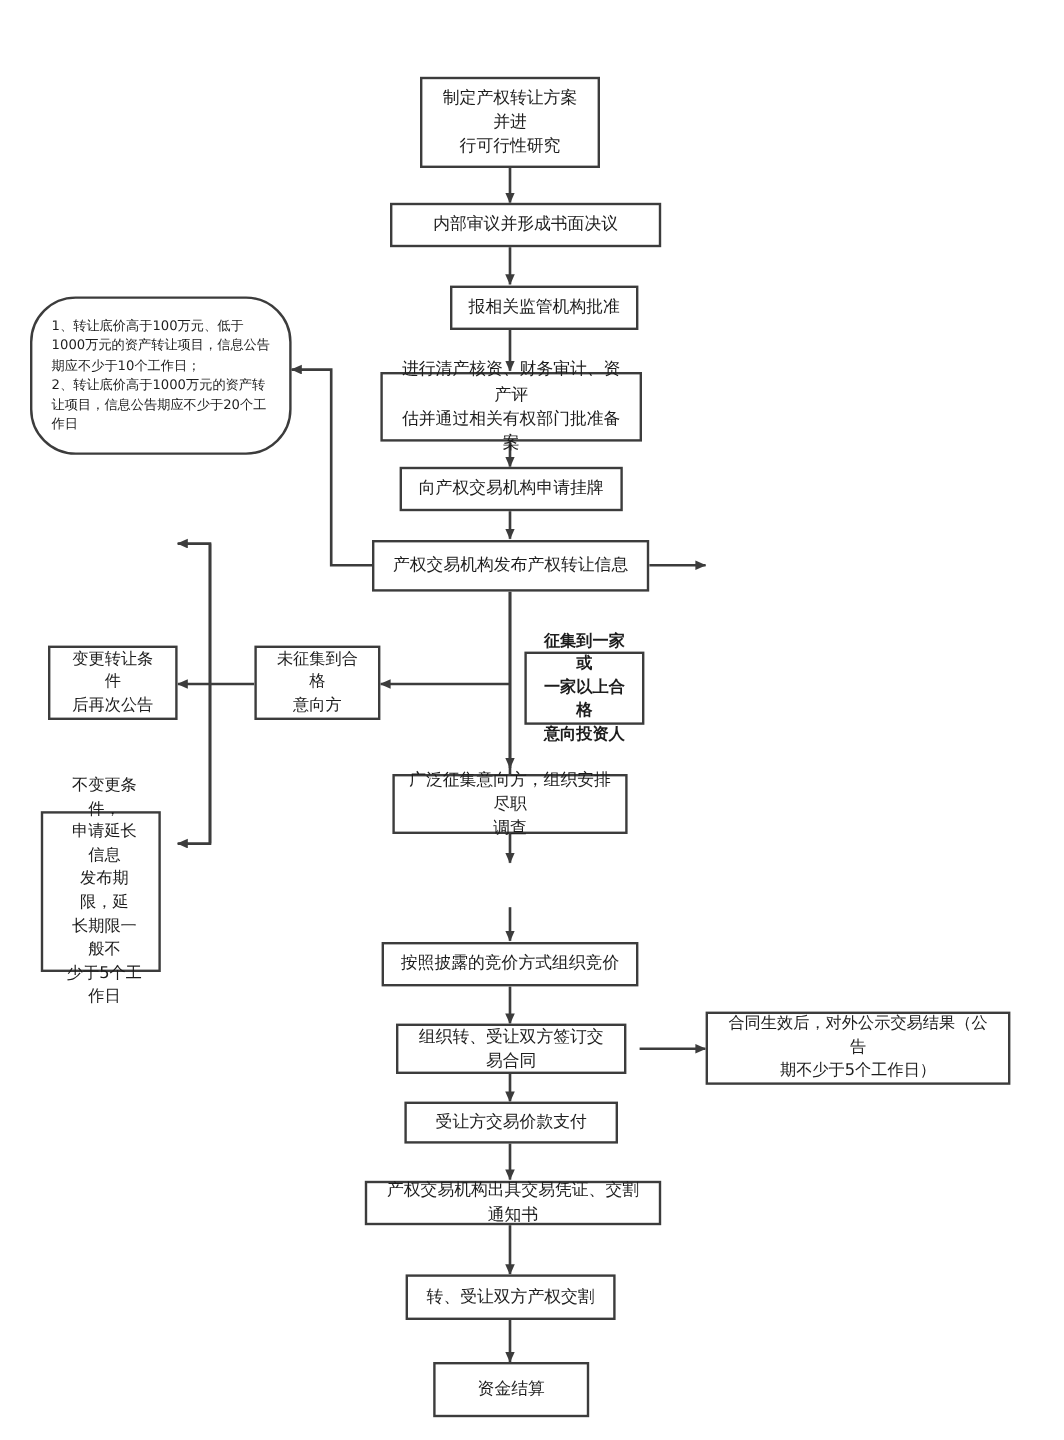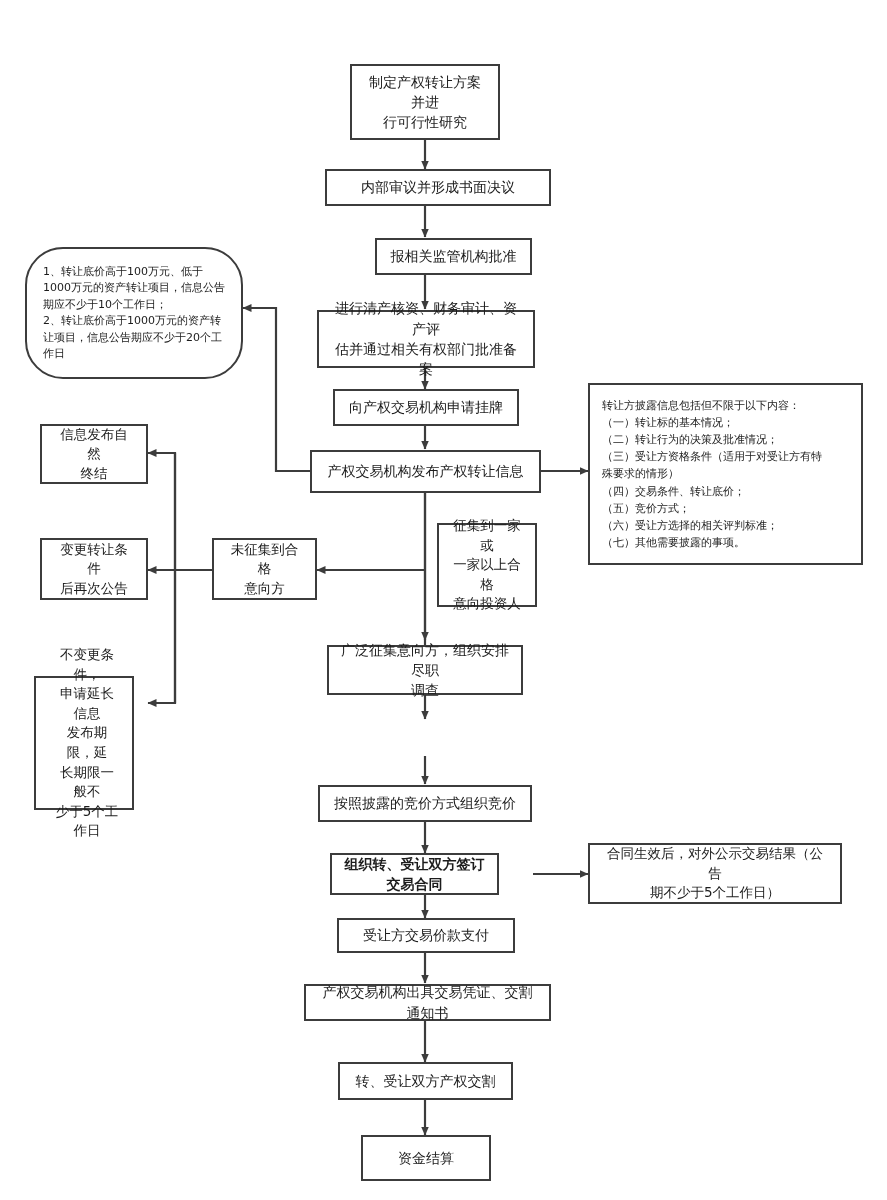--- a/index.html
+++ b/index.html
@@ -144,72 +144,57 @@
 
   <div class="node rounded f12" style="left:25px; top:247px; width:218px; height:132px; padding:10px 16px;">
     <span>1、转让底价高于100万元、低于
 1000万元的资产转让项目，信息公告
 期应不少于10个工作日；
 2、转让底价高于1000万元的资产转
 让项目，信息公告期应不少于20个工
 作日</span>
   </div>
 
-  <div class="node textbox f12" style="left:588px; top:383px; width:275px; height:182px; padding:10px 12px;">
-    <span>转让方披露信息包括但不限于以下内容：
-（一）转让标的基本情况；
-（二）转让行为的决策及批准情况；
-（三）受让方资格条件（适用于对受让方有特
-殊要求的情形）
-（四）交易条件、转让底价；
-（五）竞价方式；
-（六）受让方选择的相关评判标准；
-（七）其他需要披露的事项。</span>
-  </div>
-
-  <div class="node f13 pad" style="left:40px; top:424px; width:108px; height:60px;">
-    <span>信息发布自然
-终结</span>
-  </div>
+
 
   <div class="node f13 pad" style="left:40px; top:538px; width:108px; height:62px;">
     <span>变更转让条件
 后再次公告</span>
   </div>
 
   <div class="node f13 pad" style="left:34px; top:676px; width:100px; height:134px;padding-left:18px;">
     <span>不变更条件，
 申请延长信息
 发布期限，延
 长期限一般不
 少于5个工作日</span>
   </div>
 
   <div class="node f13 pad" style="left:212px; top:538px; width:105px; height:62px;">
     <span>未征集到合格
 意向方</span>
   </div>
 
-  <div class="node f13 pad" style="left:437px; top:523px; width:100px; height:84px;">
+  <div class="node f13 pad" style="left:437px; top:543px; width:100px; height:61px;font-weight:bold;">
     <span>征集到一家或
 一家以上合格
 意向投资人</span>
   </div>
 
   <div class="node f14 pad" style="left:327px; top:645px; width:196px; height:50px;">
     <span>广泛征集意向方，组织安排尽职
 调查</span>
   </div>
 
 
   <div class="node f14 pad" style="left:318px; top:785px; width:214px; height:37px;">
     <span>按照披露的竞价方式组织竞价</span>
   </div>
 
-  <div class="node f14 pad" style="left:330px; top:853px; width:169px; height:42px;font-weight:bold;">
+  <div class="node f14 pad" style="left:330px; top:853px; width:192px; height:42px;">
     <span>组织转、受让双方签订交易合同</span>
   </div>
 
   <div class="node f13 pad" style="left:588px; top:843px; width:254px; height:61px;">
     <span>合同生效后，对外公示交易结果（公告
 期不少于5个工作日）</span>
   </div>
 
   <div class="node f14 pad" style="left:337px; top:918px; width:178px; height:35px;text-align:right;">
     <span>受让方交易价款支付</span>

